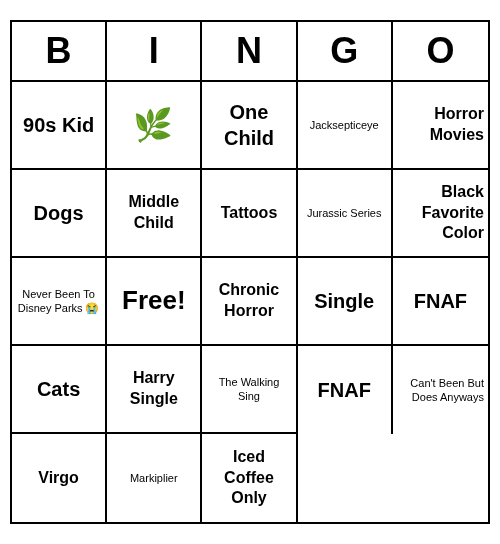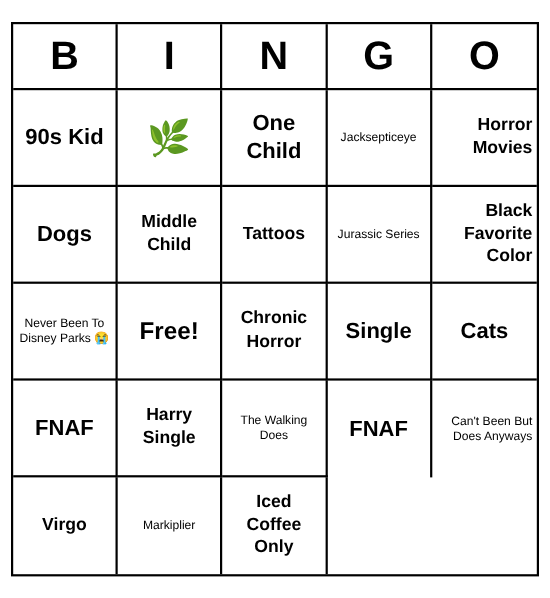--- a/index.html
+++ b/index.html
@@ -62,21 +62,21 @@
       font-weight: bold;
     }
     .cell-text.medium {
       font-size: 16px;
       font-weight: bold;
     }
     .cell-text.small {
       font-size: 11px;
     }
     .cell-text.free {
-      font-size: 22px;
+      font-size: 26px;
       font-weight: bold;
     }
     .emoji {
       font-size: 32px;
     }
   </style>
 </head>
 <body>
 
 <div class="bingo-card">
@@ -124,30 +124,30 @@
       <div class="bingo-cell">
         <span class="cell-text free">Free!</span>
       </div>
       <div class="bingo-cell">
         <span class="cell-text medium">Chronic Horror</span>
       </div>
       <div class="bingo-cell">
         <span class="cell-text large">Single</span>
       </div>
       <div class="bingo-cell">
-        <span class="cell-text large">Cats</span>
+        <span class="cell-text large">FNAF</span>
       </div>
       <div class="bingo-cell">
-        <span class="cell-text large">FNAF</span>
+        <span class="cell-text large">Cats</span>
       </div>
       <div class="bingo-cell">
         <span class="cell-text medium">Harry Single</span>
       </div>
       <div class="bingo-cell">
-        <span class="cell-text small">The Walking Does</span>
+        <span class="cell-text small">The Walking Sing</span>
       </div>
       <div class="bingo-cell">
         <span class="cell-text large">FNAF</span>
       </div>
       <div class="bingo-cell">
         <span class="cell-text small">Can't Been But Does Anyways</span>
       </div>
       <div class="bingo-cell">
         <span class="cell-text medium">Virgo</span>
       </div>

